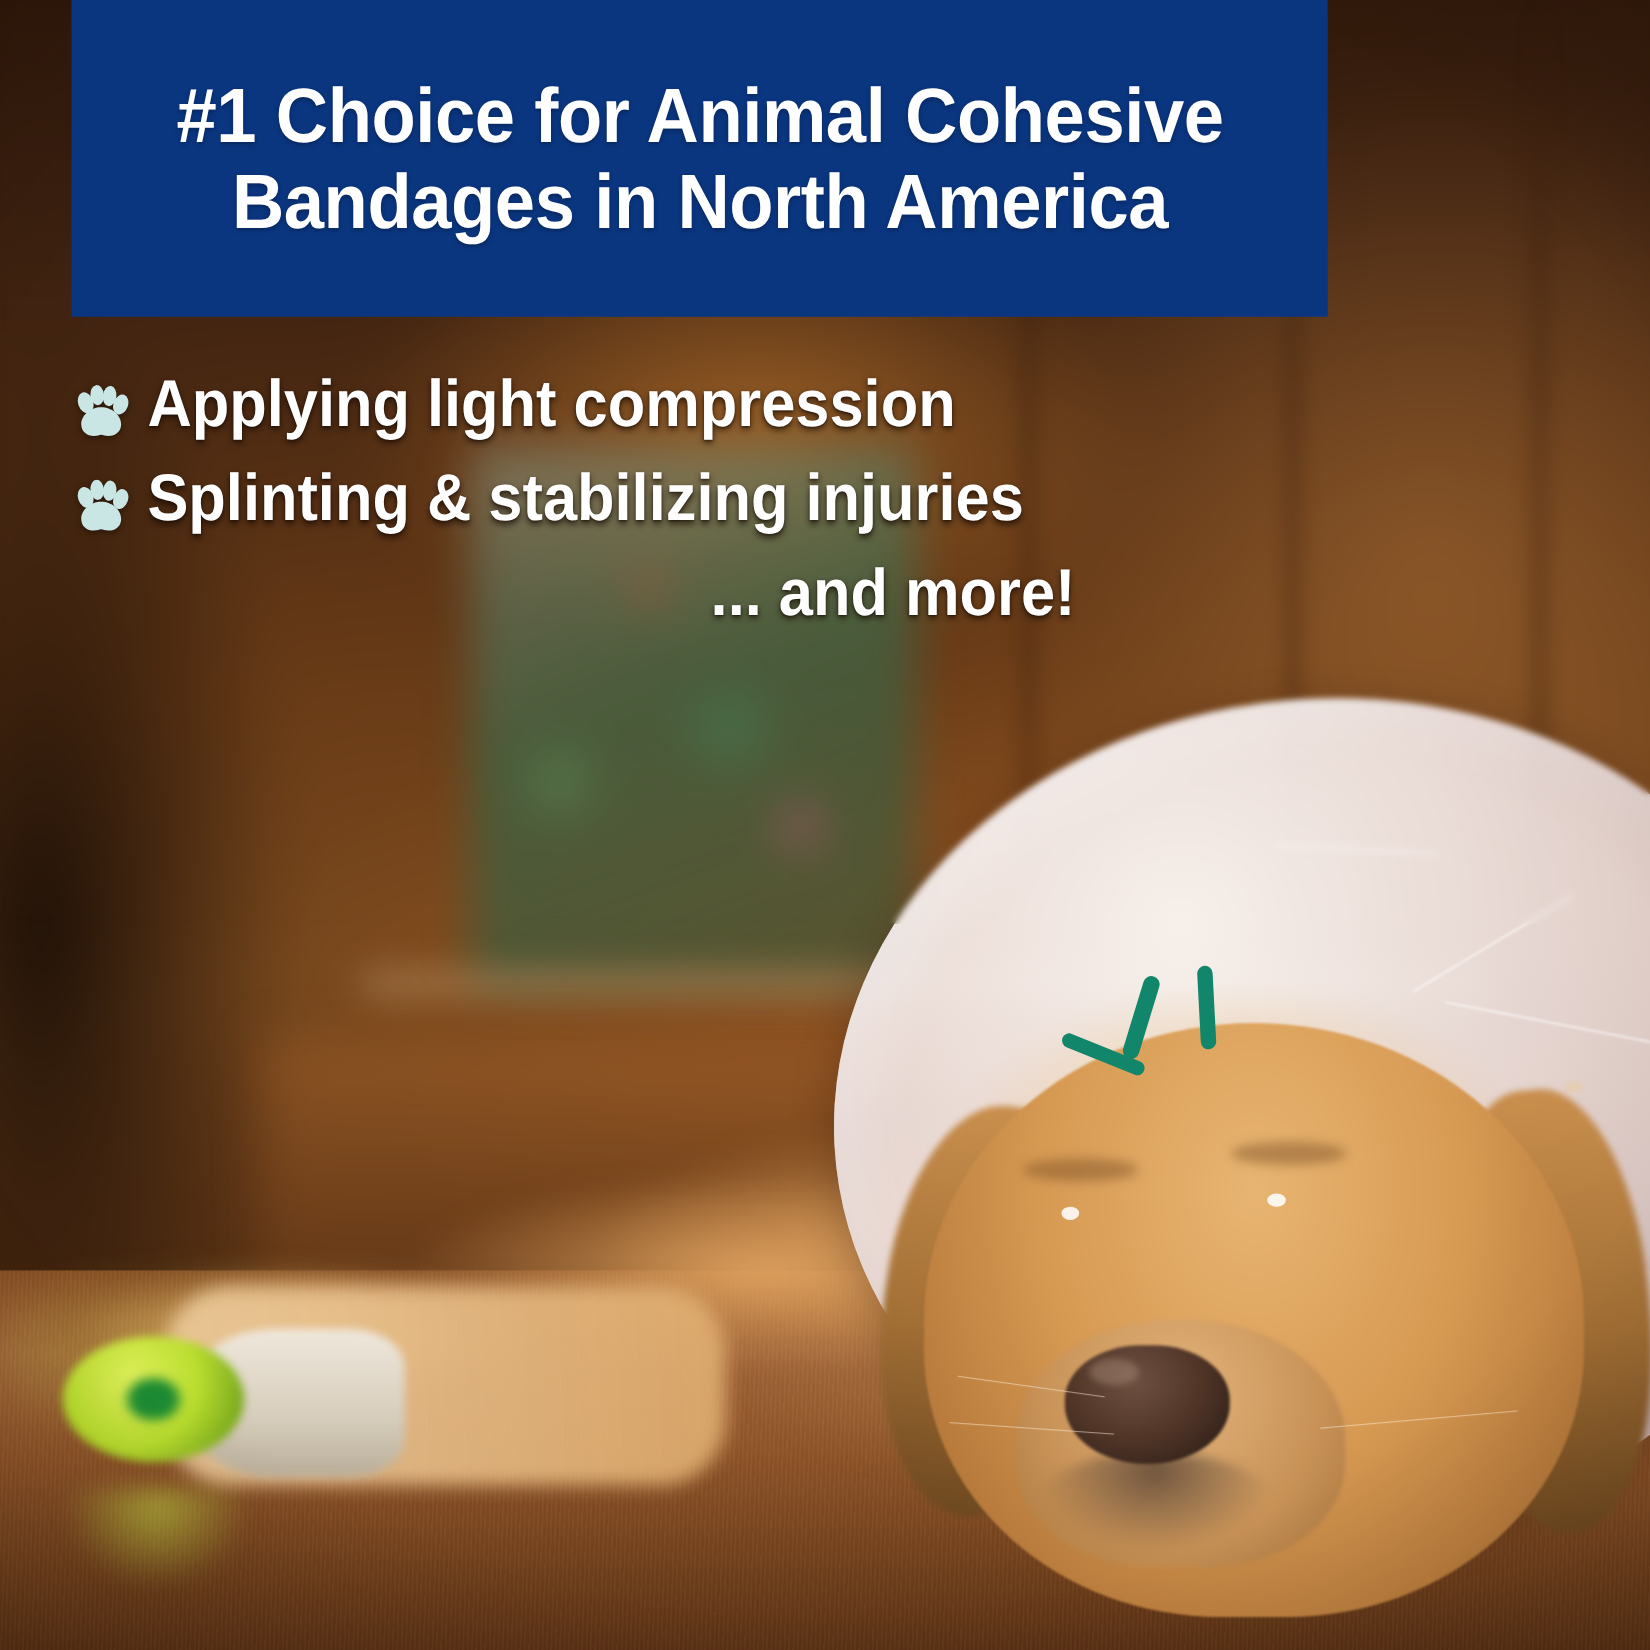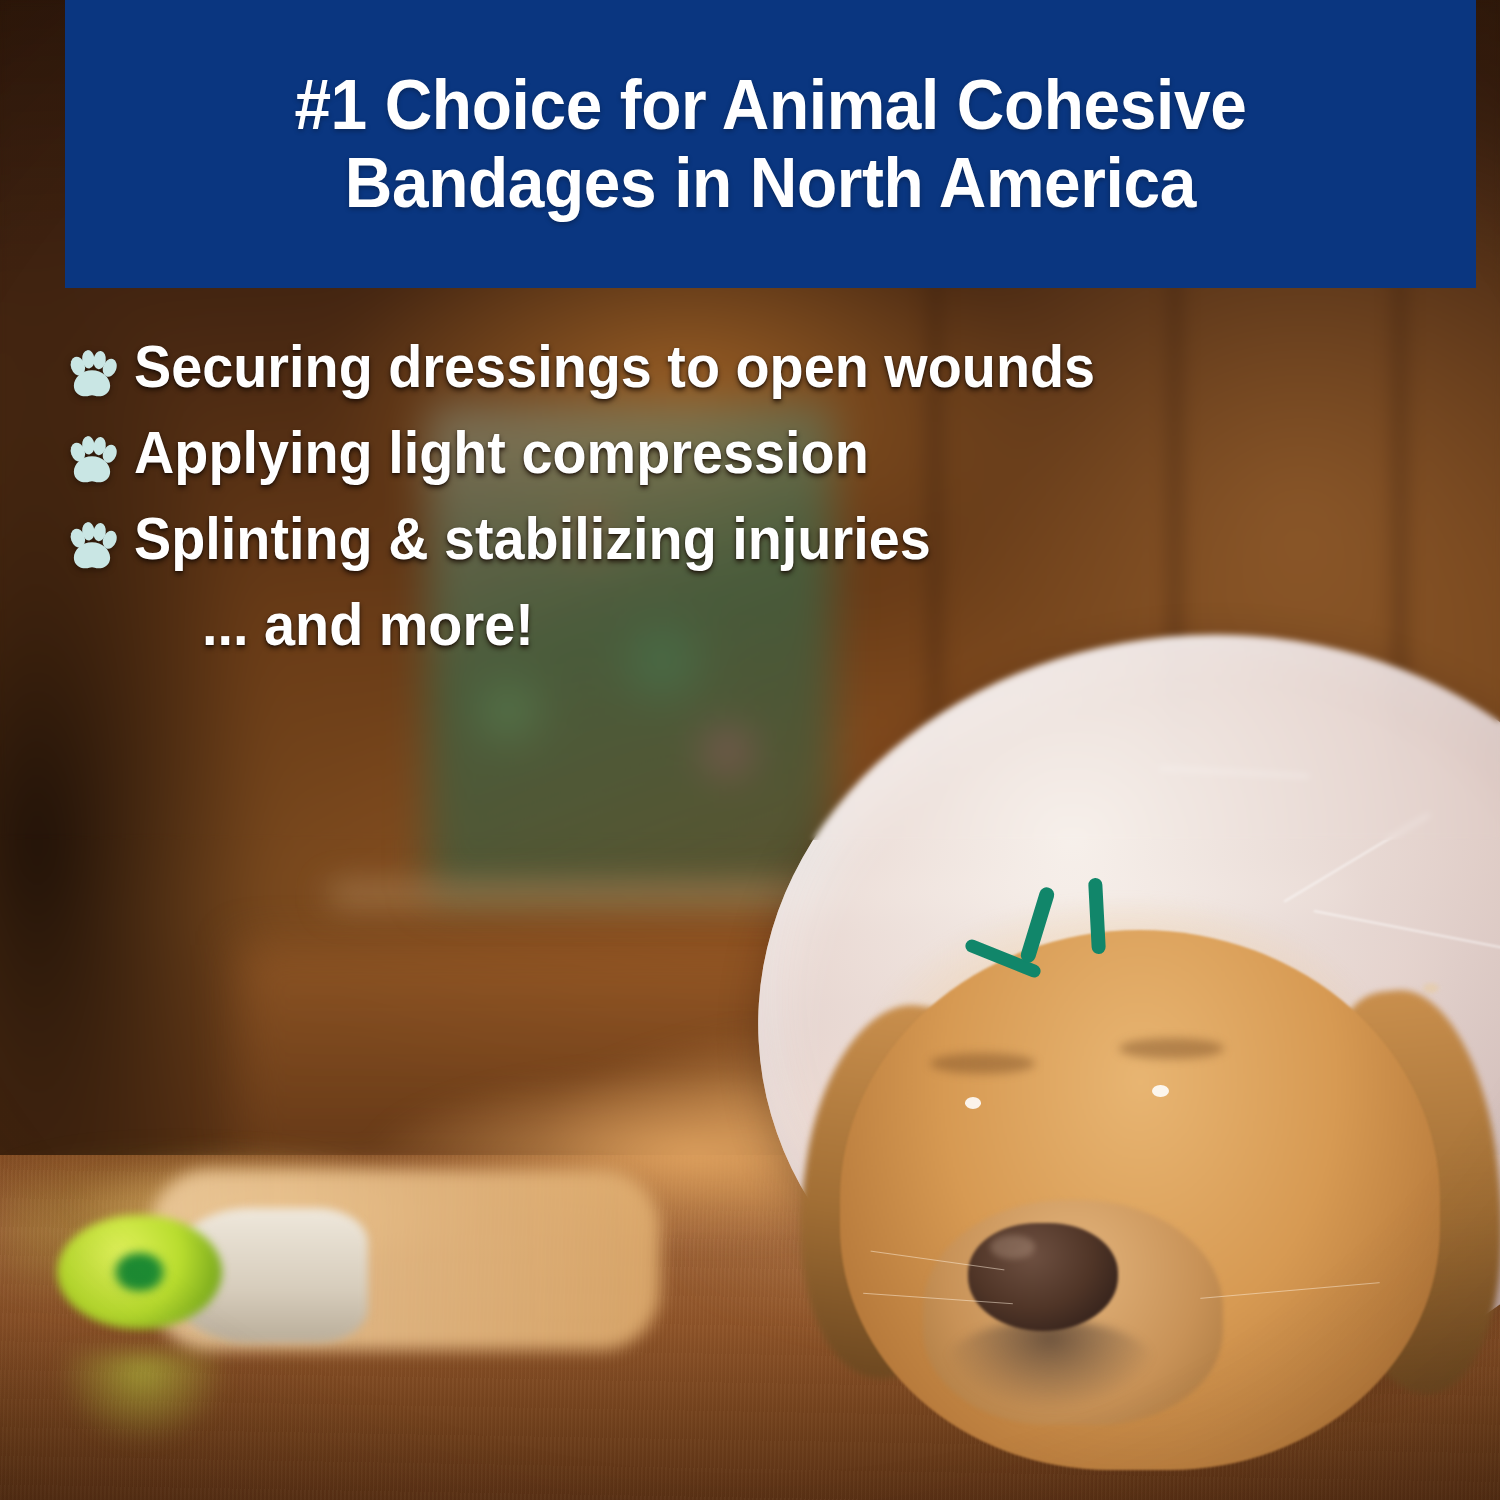--- a/index.html
+++ b/index.html
@@ -191,21 +191,21 @@
   .whisker{position:absolute;height:1px;background:rgba(255,240,220,.5);filter:blur(.6px);}
 
   
   .blur-top{position:absolute;left:0;right:0;top:0;height:56%;
     backdrop-filter:blur(3px);pointer-events:none;}
   .vignette{position:absolute;inset:0;pointer-events:none;
     background:radial-gradient(ellipse 110% 100% at 50% 46%, rgba(0,0,0,0) 52%, rgba(16,7,2,.42) 100%);}
 
   
   .banner{
-    position:absolute;left:65px;top:0;width:1411px;height:288px;
+    position:absolute;left:65px;top:0;width:1142px;height:288px;
     background:var(--blue,#0a3680);
     display:flex;align-items:center;justify-content:center;
     z-index:30;
   }
   .banner h1{
     margin:0;color:#fff;text-align:center;
     font-family:"Liberation Sans", sans-serif;
     font-weight:700;font-size:70px;line-height:1.12;
     letter-spacing:-.4px;
     transform:scaleX(.94);
@@ -225,21 +225,21 @@
   .paw svg{display:block;width:52px;height:50px;
     filter:drop-shadow(0 2px 3px rgba(20,8,2,.55));}
   .bullet-text{
     color:#fff;font-weight:700;font-size:60px;line-height:1.02;
     font-family:"Liberation Sans", sans-serif;
     transform:scaleX(.93);transform-origin:left center;
     text-shadow:0 3px 6px rgba(22,10,3,.72), 0 1px 2px rgba(22,10,3,.5);
     white-space:pre-line;
   }
   .cont-row{margin-left:0;}
-  .more-row{margin-top:10px;}
+  .more-row{margin-top:10px;justify-content:center;}
   .more-text{margin-left:68px;}
   .spacer{flex:0 0 auto;width:52px;}
 </style>
 </head>
 <body>
 
 <div id="stage" style="--blue: #0a3680;">
 
   <div class="photo">
 
@@ -299,34 +299,20 @@
 
   <div class="banner">
     <h1>
       <span>#1 Choice for Animal Cohesive</span><br>
       <span>Bandages in North America</span>
     </h1>
   </div>
 
   <div class="bullets">
 
-    <div class="bullet-row">
-      <span class="paw">
-        <svg viewBox="0 0 64 62" xmlns="http://www.w3.org/2000/svg">
-          <g fill="#c9e6e4">
-            <ellipse cx="14.5" cy="20" rx="8.6" ry="12" transform="rotate(-18 14.5 20)"></ellipse>
-            <ellipse cx="27.5" cy="11.5" rx="7.6" ry="11.4" transform="rotate(-6 27.5 11.5)"></ellipse>
-            <ellipse cx="41.5" cy="12.5" rx="7.6" ry="11.4" transform="rotate(8 41.5 12.5)"></ellipse>
-            <ellipse cx="54" cy="22" rx="8.2" ry="11.6" transform="rotate(20 54 22)"></ellipse>
-            <path d="M32 25c12.5 0 22.5 9.2 22.5 19.3 0 8.2-6.4 13.2-14.4 13.2-4 0-5.9-1.5-8.1-1.5s-4.1 1.5-8.1 1.5c-8 0-14.4-5-14.4-13.2C9.5 34.2 19.5 25 32 25z"></path>
-          </g>
-        </svg>
-      </span>
-      <div class="bullet-text">Securing dressings to open wounds</div>
-    </div>
 
     <div class="bullet-row">
       <span class="paw">
         <svg viewBox="0 0 64 62" xmlns="http://www.w3.org/2000/svg">
           <g fill="#c9e6e4">
             <ellipse cx="14.5" cy="20" rx="8.6" ry="12" transform="rotate(-18 14.5 20)"></ellipse>
             <ellipse cx="27.5" cy="11.5" rx="7.6" ry="11.4" transform="rotate(-6 27.5 11.5)"></ellipse>
             <ellipse cx="41.5" cy="12.5" rx="7.6" ry="11.4" transform="rotate(8 41.5 12.5)"></ellipse>
             <ellipse cx="54" cy="22" rx="8.2" ry="11.6" transform="rotate(20 54 22)"></ellipse>
             <path d="M32 25c12.5 0 22.5 9.2 22.5 19.3 0 8.2-6.4 13.2-14.4 13.2-4 0-5.9-1.5-8.1-1.5s-4.1 1.5-8.1 1.5c-8 0-14.4-5-14.4-13.2C9.5 34.2 19.5 25 32 25z"></path>

